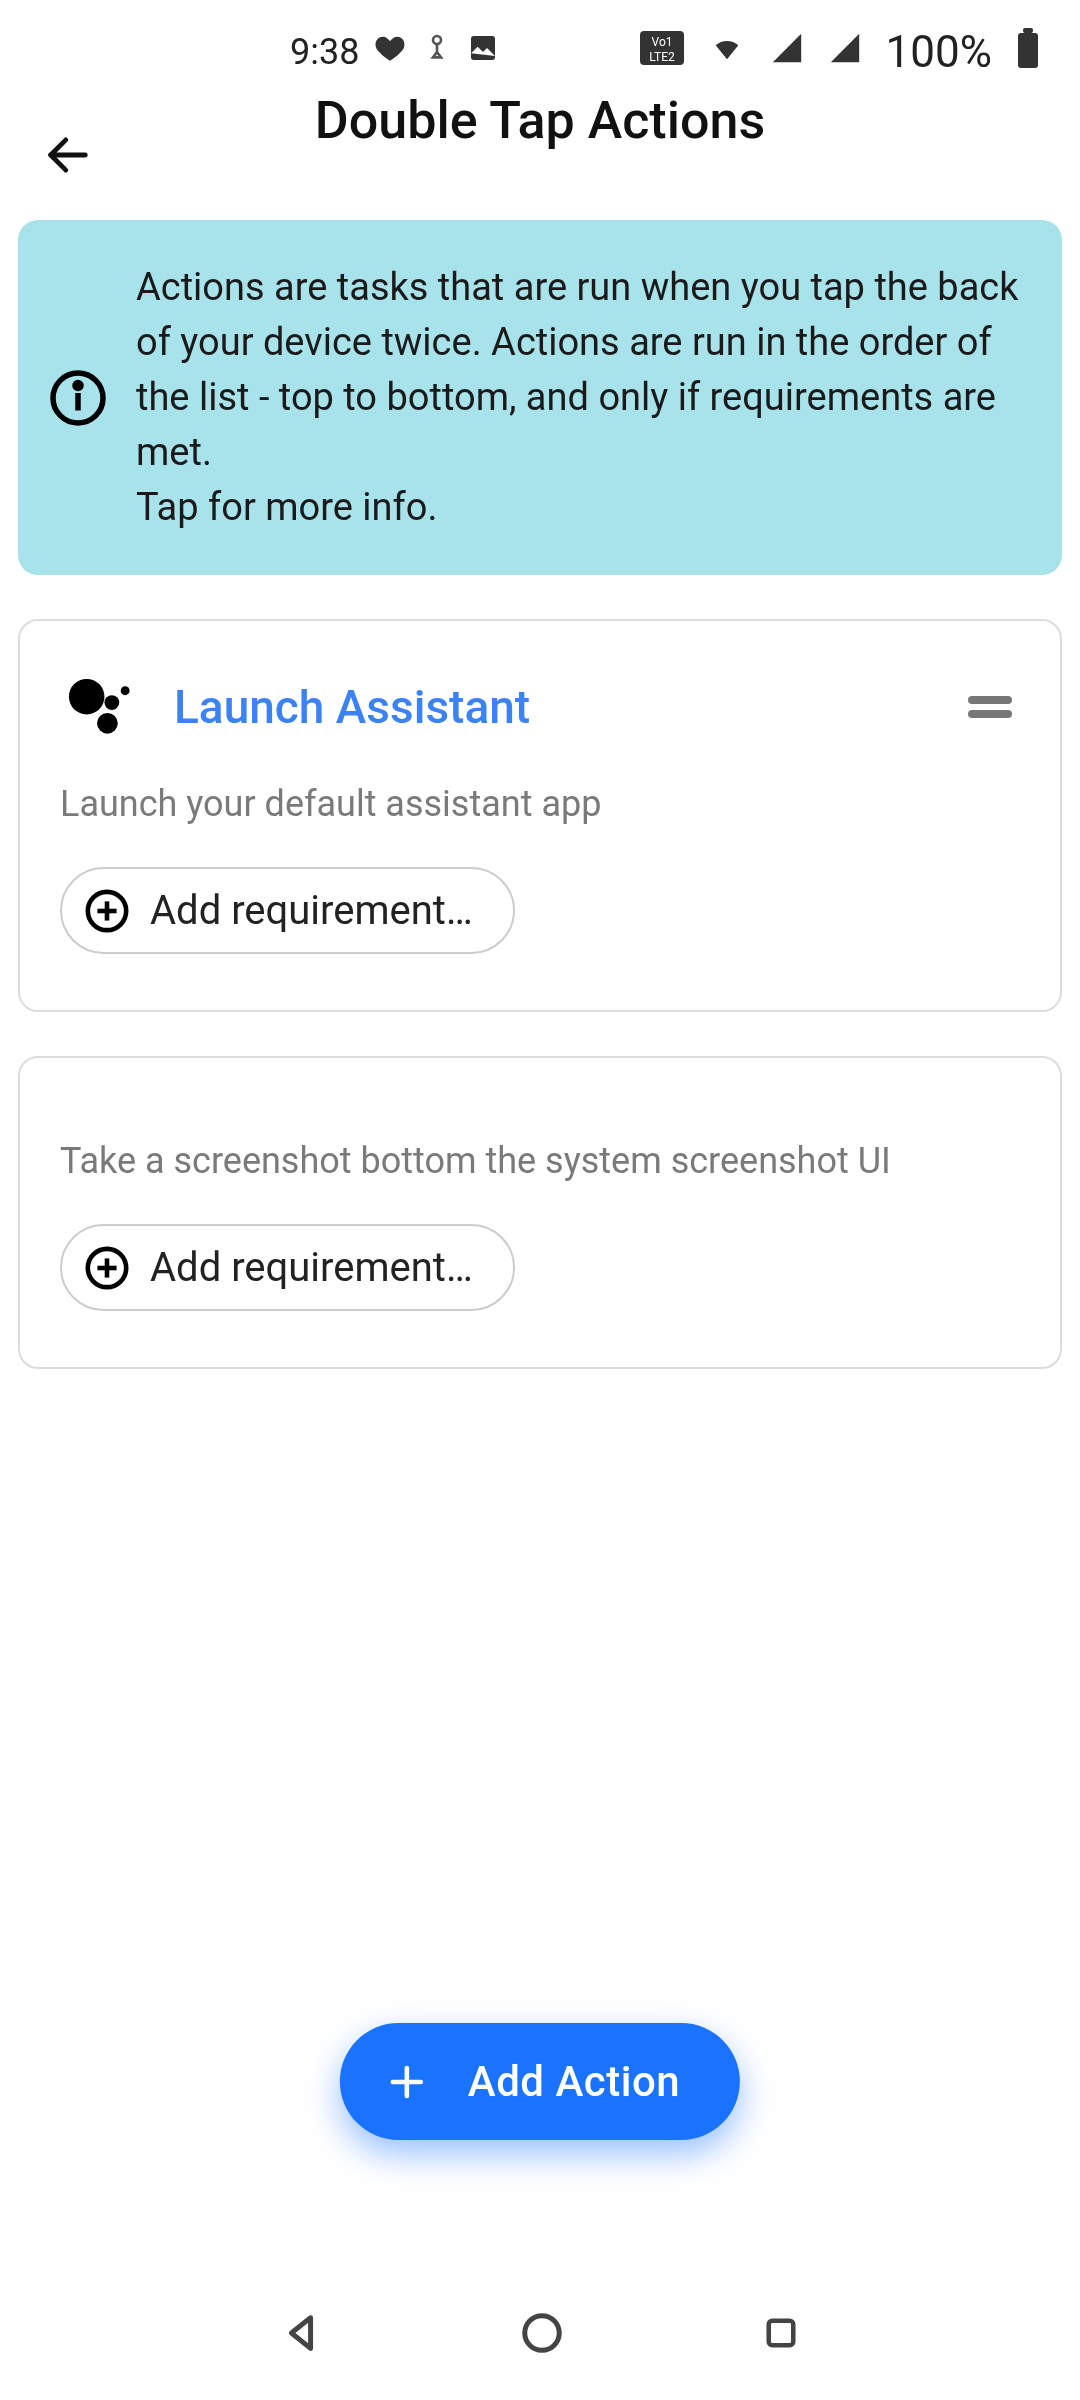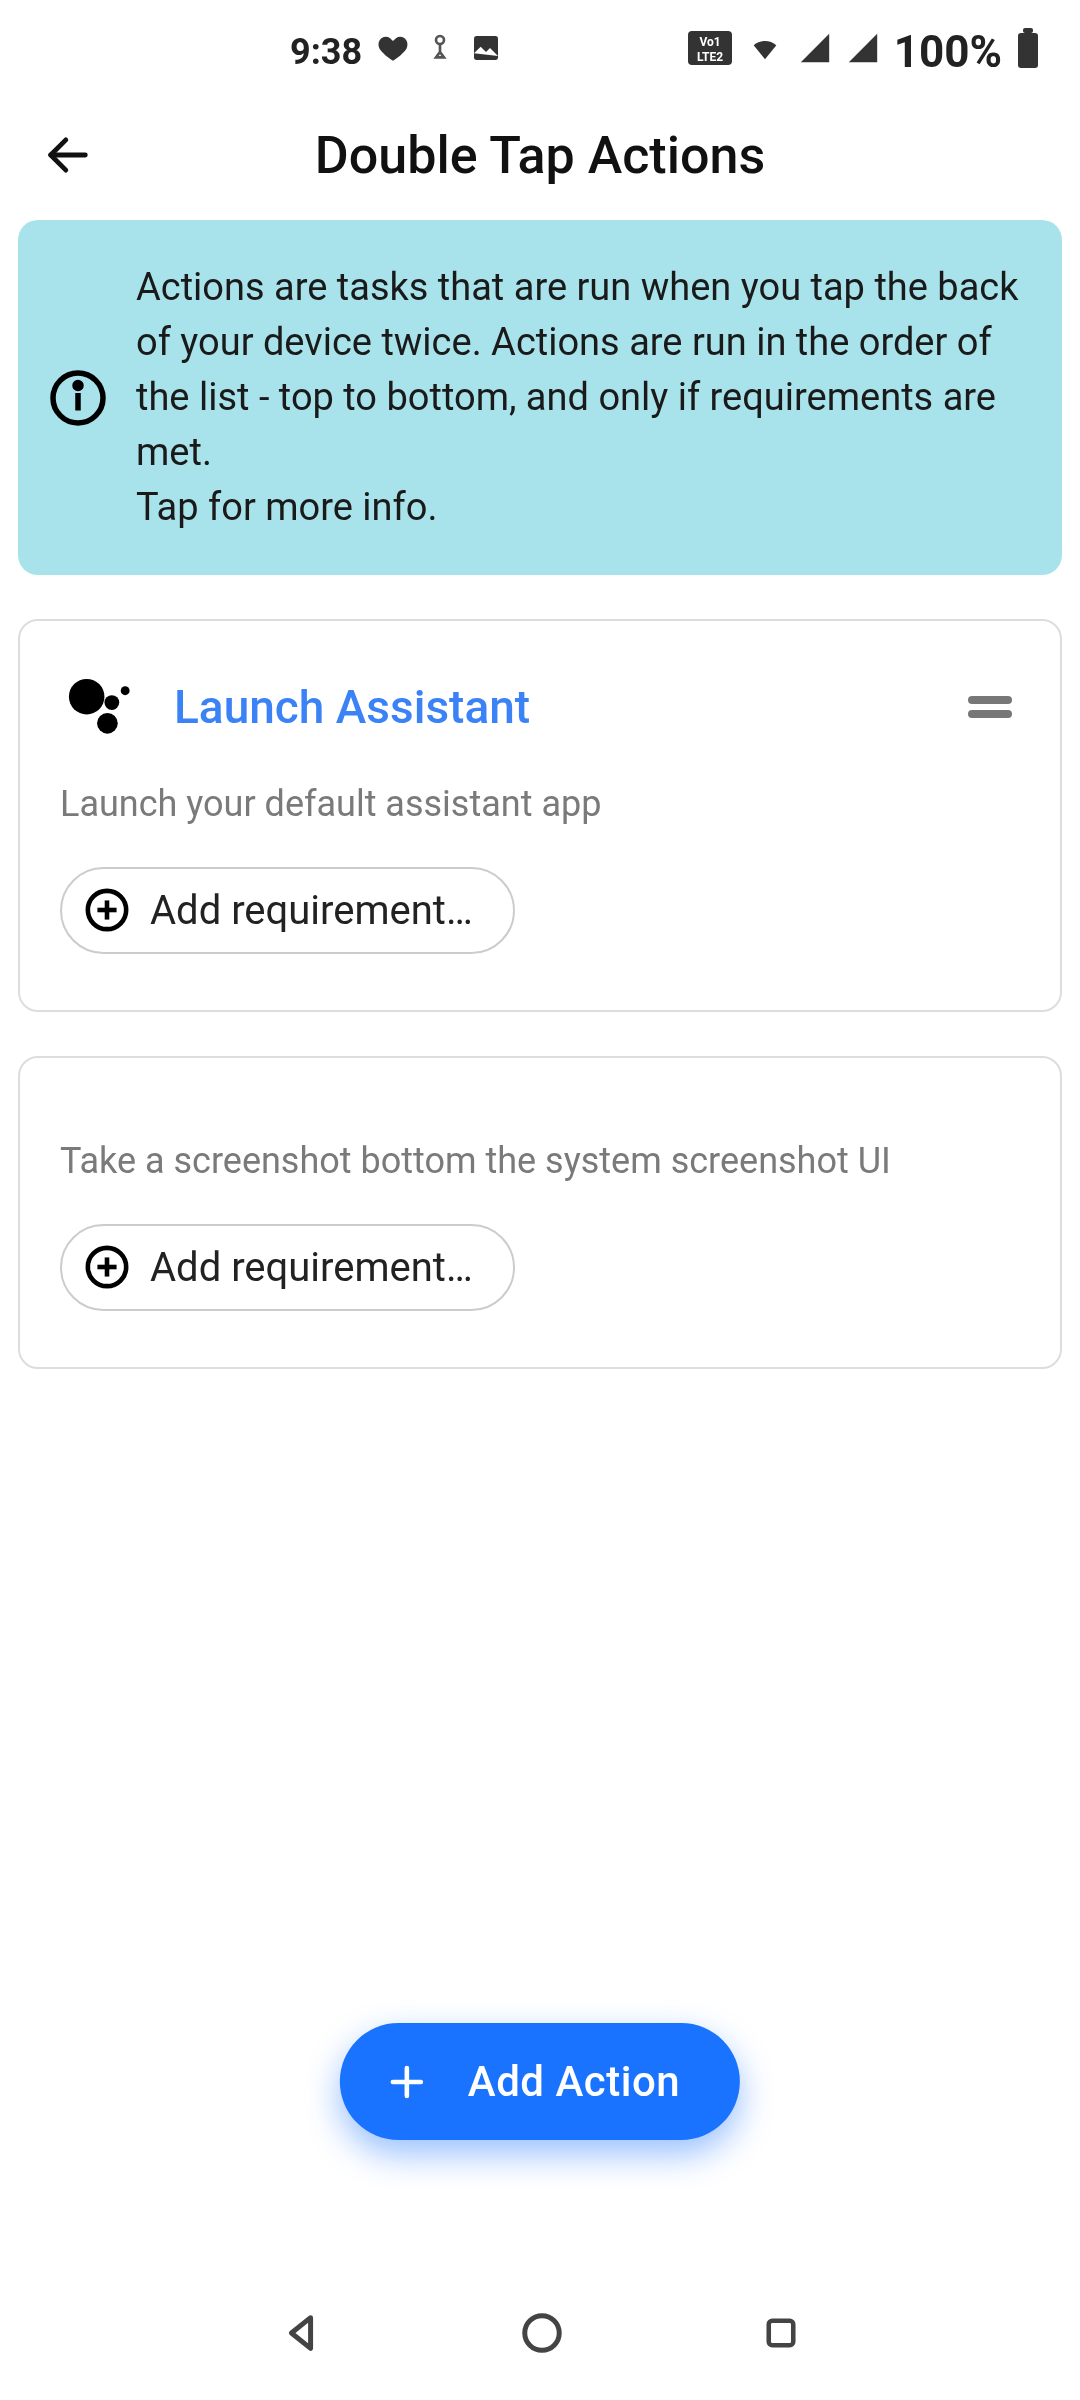--- a/index.html
+++ b/index.html
@@ -1,34 +1,34 @@
 <!DOCTYPE html>
 <html><head>
 <meta charset="utf-8">
 <style>
   * { box-sizing: border-box; margin: 0; padding: 0; }
   html, body { width: 1080px; height: 2400px; font-family: -apple-system, BlinkMacSystemFont, "Segoe UI", Roboto, sans-serif; background: #fff; }
-  .status-bar { height: 90px; display: flex; align-items: center; justify-content: flex-end; padding: 14px 40px 0 290px; gap: 14px; font-size: 36px; color: #222; font-weight: bold; }
+  .status-bar { height: 90px; display: flex; align-items: center; justify-content: flex-end; padding: 14px 40px 0 290px; gap: 24px; font-size: 36px; color: #222; }
   .status-left { display:flex; align-items:center; gap:14px; margin-right:auto; }
   .status-pct { font-size: 44px; }
-  .header { position: relative; height: 130px; display:flex; align-items:center; justify-content:center; }
+  .header { position: relative; height: 130px; display:flex; justify-content:center; }
   .back-btn { position:absolute; left:38px; top:50%; transform:translateY(-50%); width:60px; height:60px; display:flex; align-items:center; justify-content:center; }
   .title { font-size: 52px; font-weight: 500; color:#111; }
   .content { padding: 0 18px; }
   .info-banner { background:#A8E3EB; border-radius: 20px; padding: 40px 42px 40px 30px; display:flex; gap: 28px; align-items:center; }
   .info-icon-wrap { width:70px; display:flex; justify-content:center; }
   .info-text { font-size: 38px; line-height: 1.45; color:#1a1a1a; }
   .card { border:2px solid #ddd; border-radius:20px; padding: 46px 40px 56px 40px; margin-top:44px; background:#fff; }
   .card-head { display:flex; align-items:center; gap:34px; }
   .card-icon { width:80px; height:80px; display:flex; align-items:center; justify-content:center; }
   .card-title { font-size:46px; font-weight:500; color:#3b82f6; flex:1; }
   .drag-handle { display:flex; flex-direction:column; gap:6px; padding:8px; }
   .drag-handle div { width:44px; height:8px; background:#777; border-radius:4px; }
   .card-desc { font-size:36px; color:#7a7a7a; margin-top:36px; }
-  .chip { display:inline-flex; align-items:flex-start; gap:20px; border:2px solid #ccc; border-radius:999px; padding:18px 40px 18px 22px; margin-top:42px; font-size:40px; color:#222; }
+  .chip { display:inline-flex; align-items:flex-end; gap:20px; border:2px solid #ccc; border-radius:999px; padding:18px 40px 18px 22px; margin-top:42px; font-size:40px; color:#222; }
   .fab { position:absolute; left:50%; transform:translateX(-50%); bottom:260px; background:#1a73ff; color:#fff; font-size:42px; font-weight:500; border-radius:999px; padding:34px 60px 34px 46px; display:flex; align-items:center; gap:40px; box-shadow:0 14px 34px rgba(26,115,255,0.45); letter-spacing:0.5px; }
   .nav-bar { position:absolute; bottom:0; left:0; right:0; height:130px; display:flex; align-items:center; justify-content:space-around; padding:0 180px; }
   .root { position:relative; width:1080px; height:2400px; }
 </style>
 </head>
 <body>
 
 <div class="root">
 
   <div class="status-bar">

